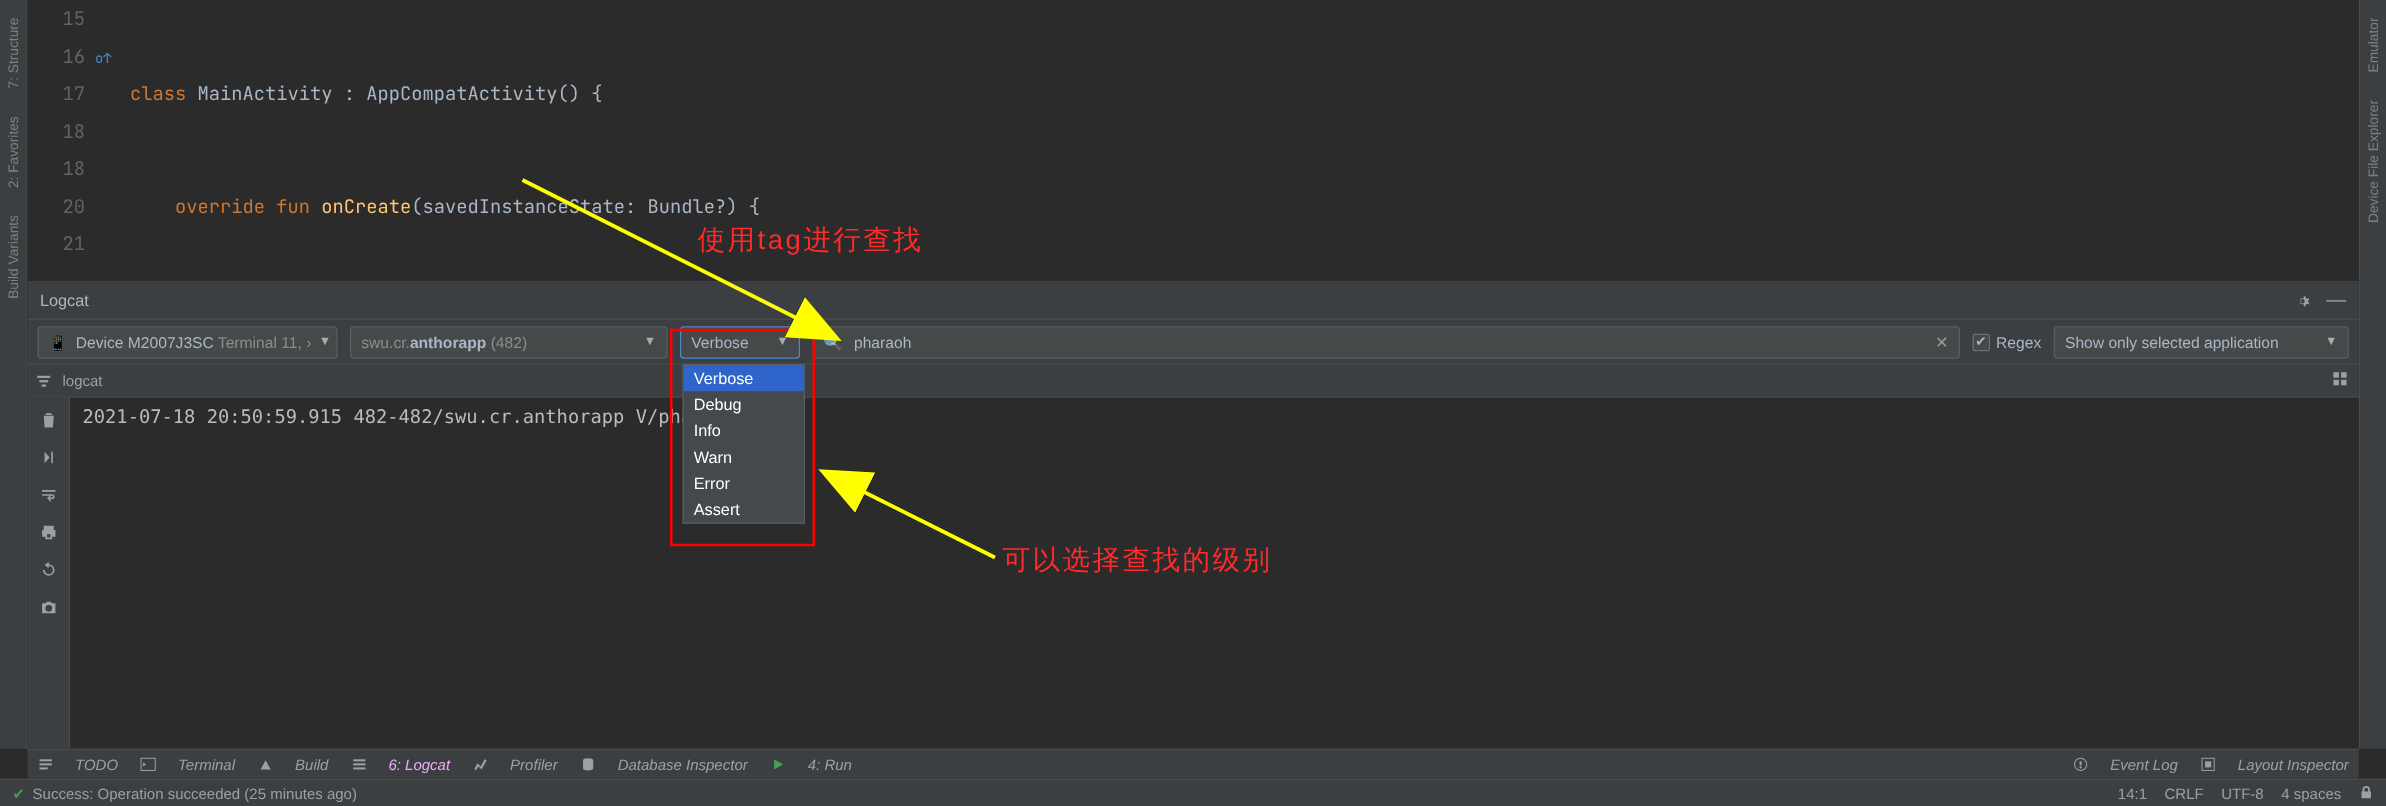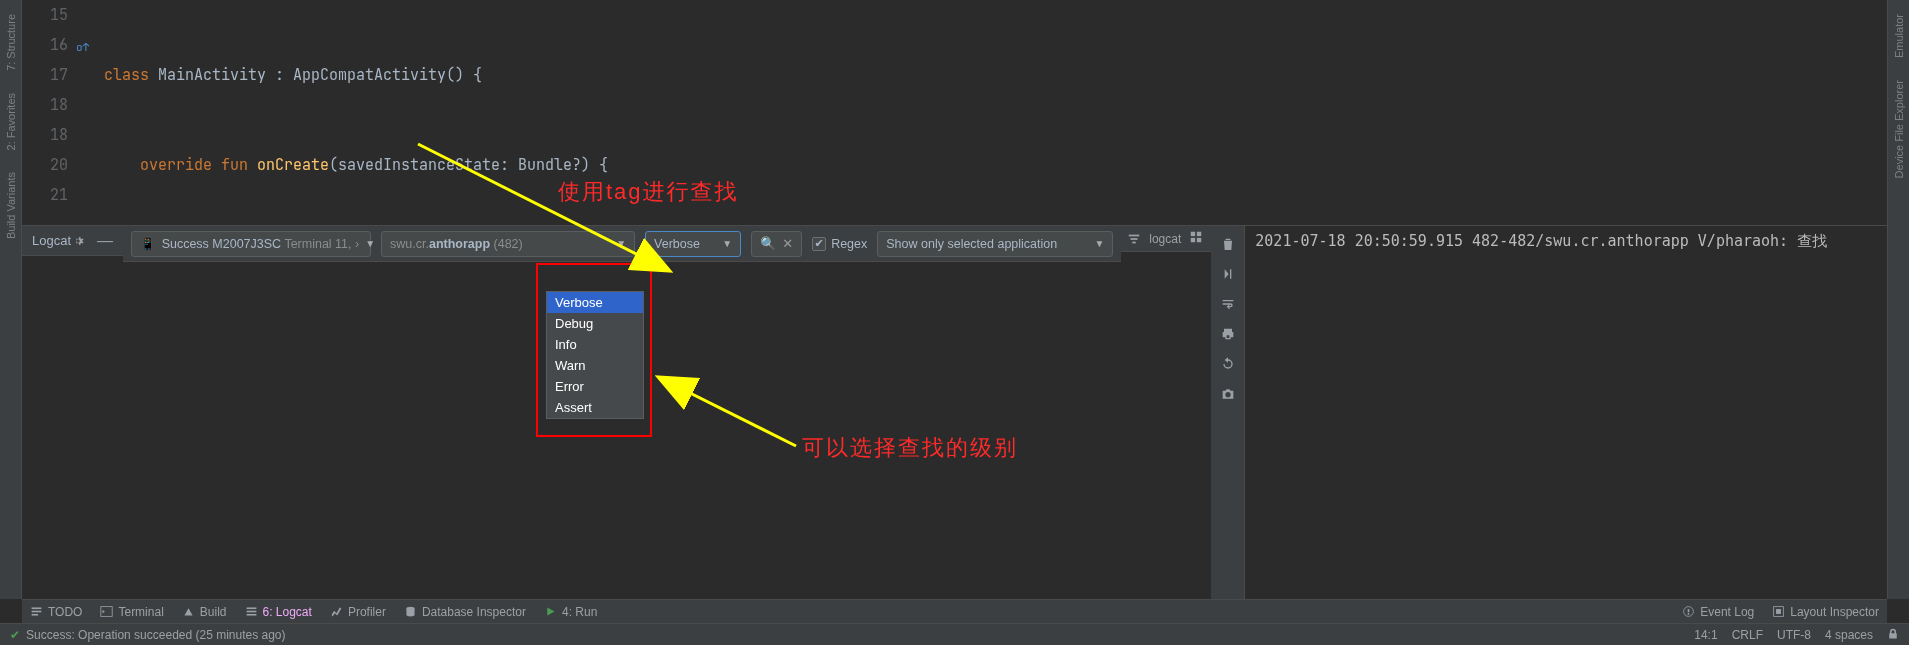--- a/index.html
+++ b/index.html
@@ -41,21 +41,21 @@
   .code div{height:30px;padding-left:6px;}
   .kw{color:var(--kw);}
   .fn{color:var(--fn);}
   .str{color:var(--str);}
   .pr{color:var(--param);font-style:italic;}
   .hint{color:#777;}
   .red-box{border:2px solid var(--red-box);padding:0 2px;}
   .override-ic{position:absolute;left:54px;top:32px;color:#4a88c7;font-size:11px;}
 
   
-  .logcat{position:absolute;left:22px;right:22px;top:225px;bottom:46px;background:var(--bg);display:flex;flex-direction:row;border-top:1px solid var(--border);}
+  .logcat{position:absolute;left:22px;right:22px;top:225px;bottom:46px;background:var(--bg);display:flex;flex-direction:column;border-top:1px solid var(--border);}
   .logcat-head{height:30px;background:var(--panel-head);display:flex;align-items:center;padding:0 10px;justify-content:space-between;border-bottom:1px solid var(--border);}
   .logcat-head-left{display:flex;align-items:center;gap:6px;}
   .logcat-head-right{display:flex;align-items:center;gap:12px;}
   .gear{width:14px;height:14px;fill:#9aa0a6;cursor:pointer;}
   .min{font-size:16px;color:#9aa0a6;cursor:pointer;}
 
   .logcat-tools{height:36px;background:var(--bg-darker);display:flex;align-items:center;padding:0 8px;gap:10px;border-bottom:1px solid var(--border);}
   .combo{display:flex;align-items:center;height:26px;background:#45494a;border:1px solid #5a5d5e;border-radius:3px;padding:0 8px;gap:6px;cursor:pointer;white-space:nowrap;font-size:12.5px;}
   .combo .arrow{margin-left:auto;color:#aaa;font-size:10px;}
   .combo.dev{width:240px;}
@@ -84,21 +84,21 @@
   .lvl-pop div.sel{background:var(--sel-blue);color:#fff;}
   .lvl-wrap-box{position:absolute;left:536px;top:263px;width:116px;height:174px;border:2px solid var(--red-box);z-index:21;pointer-events:none;}
 
   
   .anno{position:absolute;pointer-events:none;z-index:30;}
   .anno-text{color:var(--red-text);font-size:22px;font-family:"Microsoft YaHei","SimSun",sans-serif;letter-spacing:2px;}
   svg.arrow{position:absolute;pointer-events:none;z-index:29;}
 
   
   .navbar{position:absolute;left:22px;right:22px;bottom:22px;height:24px;background:var(--bg-darker);border-top:1px solid var(--border);display:flex;align-items:center;padding:0 8px;gap:18px;font-size:12px;color:#9da0a2;}
-  .navbar .item{display:flex;align-items:center;gap:5px;cursor:pointer;}
+  .navbar .item{display:flex;align-items:center;gap:17px;cursor:pointer;font-style:italic;}
   .navbar .active{color:#f0abfc;}
   .navbar svg{width:13px;height:13px;fill:#9aa0a6;}
   .nav-right{margin-left:auto;display:flex;gap:18px;}
 
   .status{position:absolute;left:0;right:0;bottom:0;height:22px;background:var(--bg-darker);border-top:1px solid var(--border);display:flex;align-items:center;padding:0 10px;font-size:12px;color:#9da0a2;}
   .status .tick{color:#499c54;margin-right:6px;}
   .status-right{margin-left:auto;display:flex;gap:14px;}
   .lock{width:12px;height:12px;fill:#9aa0a6;}
 </style>
 </head>
@@ -146,33 +146,34 @@
       <svg class="gear" viewBox="0 0 24 24">
             <path d="M19.4 13l.6-1-0.6-1 2-1.5-1-1.7-2.3.8a7 7 0 0 0-1.7-1l-.4-2.4h-2l-.4 2.4a7 7 0 0 0-1.7 1l-2.3-.8-1 1.7 2 1.5-.6 1 .6 1-2 1.5 1 1.7 2.3-.8a7 7 0 0 0 1.7 1l.4 2.4h2l.4-2.4a7 7 0 0 0 1.7-1l2.3.8 1-1.7zM12 15a3 3 0 1 1 0-6 3 3 0 0 1 0 6z"></path>
           </svg>
       <span class="min">—</span>
     </div>
   </div>
 
   <div class="logcat-tools">
     <div class="combo dev">
       <span>📱</span>
-      <span><span>Success M2007J3SC </span><span class="dim">Terminal 11, ›</span></span>
+      <span><span>Device M2007J3SC </span><span class="dim">Terminal 11, ›</span></span>
       <span class="arrow">▼</span>
     </div>
     <div class="combo app">
       <span><span class="dim">swu.cr.</span><b>anthorapp </b><span class="dim">(482)</span></span>
       <span class="arrow">▼</span>
     </div>
     <div class="combo lvl" style="border-color:#4a88c7;">
       <span>Verbose</span>
       <span class="arrow">▼</span>
     </div>
     <div class="search">
       <span style="color:#999;">🔍</span>
+      <input value="pharaoh" style="">
       <span class="x">✕</span>
     </div>
     <label class="chk">
       <span class="box">✔</span>
           <span>Regex</span>
     </label>
     <div class="combo only">
       <span>Show only selected application</span>
       <span class="arrow">▼</span>
     </div>

